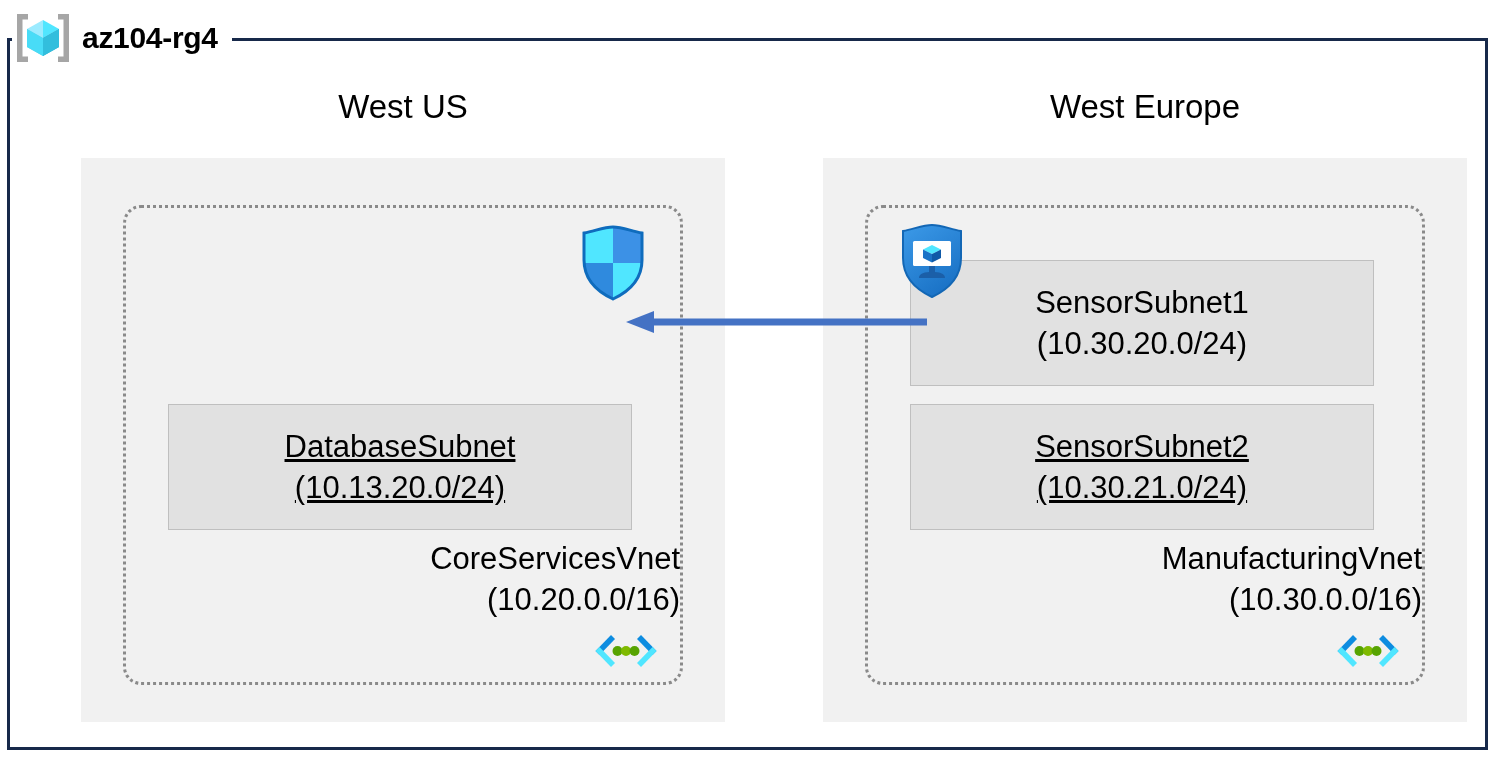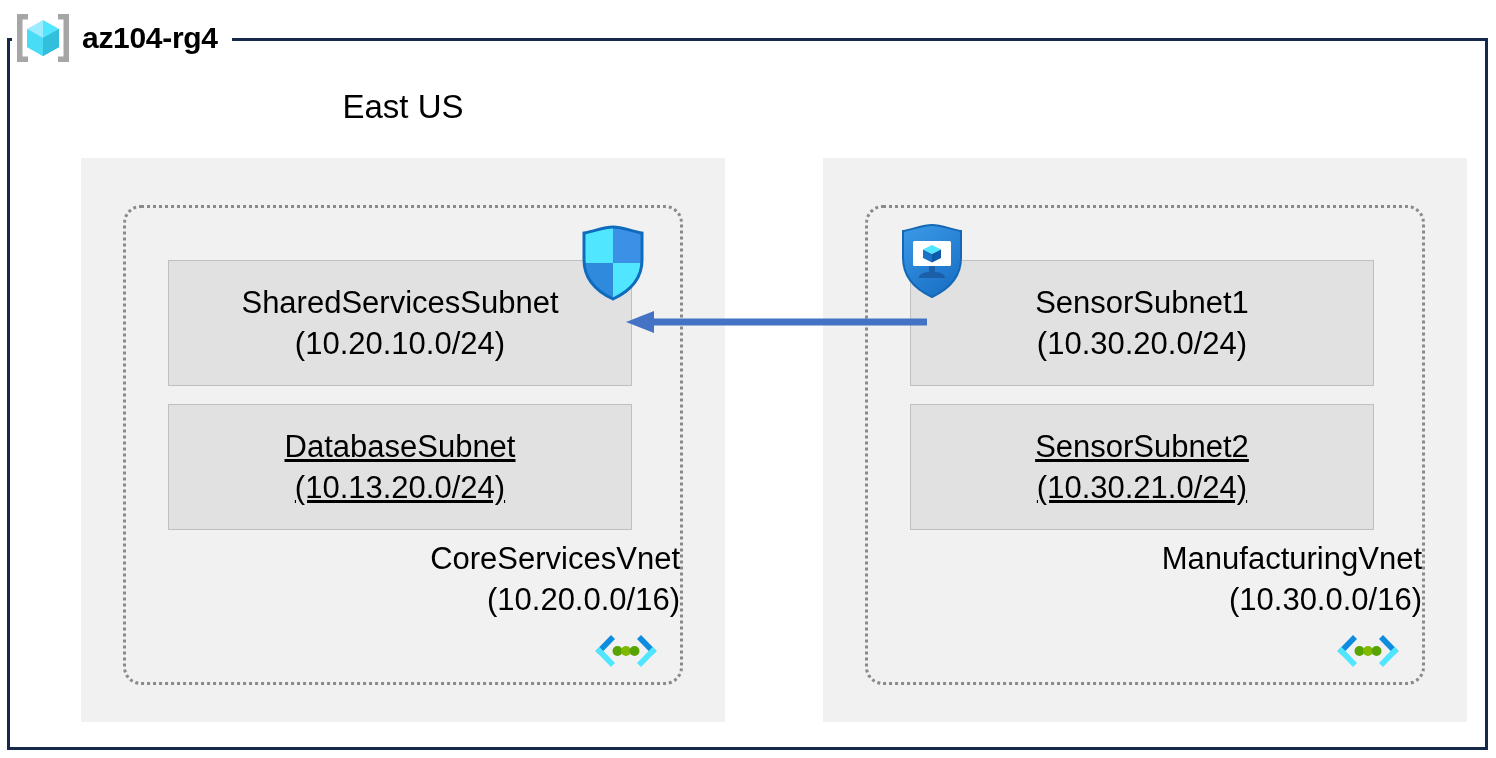--- a/index.html
+++ b/index.html
@@ -186,29 +186,25 @@
 
         <path d="M15 19 L15 37 L31 46 L31 28 Z" fill="#32bedd"></path>
         <path d="M47 19 L47 37 L31 46 L31 28 Z" fill="#1fa8c7"></path>
         <path d="M15 19 L31 28 L31 46 L15 37 Z" fill="#50e6ff" opacity="0.75"></path>
         <path d="M31 28 L47 19 L47 37 L31 46 Z" fill="#32bedd"></path>
       </svg>
     </div>
     <div class="rg-title">az104-rg4</div>
   </div>
 
-  <div class="region-label east">East US</div>
+  <div class="region-label east">West US</div>
   <div class="region east"></div>
 
   <div class="vnet east">
 
-    <div class="subnet slot1">
-      <div class="subnet-name">SharedServicesSubnet</div>
-      <div class="subnet-cidr">(10.20.10.0/24)</div>
-    </div>
 
     <div class="subnet slot2">
       <div class="subnet-name">DatabaseSubnet</div>
       <div class="subnet-cidr">(10.13.20.0/24)</div>
     </div>
 
     <div class="vnet-caption">
       <div>CoreServicesVnet</div>
       <div>(10.20.0.0/16)</div>
     </div>
@@ -222,20 +218,21 @@
         <path d="M51 5 L66.5 21 L62.5 25 L47 9 Z" fill="#0d8ce0"></path>
         <path d="M66.5 21 L51 37 L47 33 L62.5 17 Z" fill="#50e6ff"></path>
 
         <circle cx="27.5" cy="21" r="5" fill="#57a300"></circle>
         <circle cx="36" cy="21" r="5" fill="#7fba00"></circle>
         <circle cx="44.5" cy="21" r="5" fill="#57a300"></circle>
       </svg>
     </div>
   </div>
 
+  <div class="region-label west">West Europe</div>
   <div class="region west"></div>
 
   <div class="vnet west">
 
     <div class="subnet slot1">
       <div class="subnet-name">SensorSubnet1</div>
       <div class="subnet-cidr">(10.30.20.0/24)</div>
     </div>
 
     <div class="subnet slot2">

